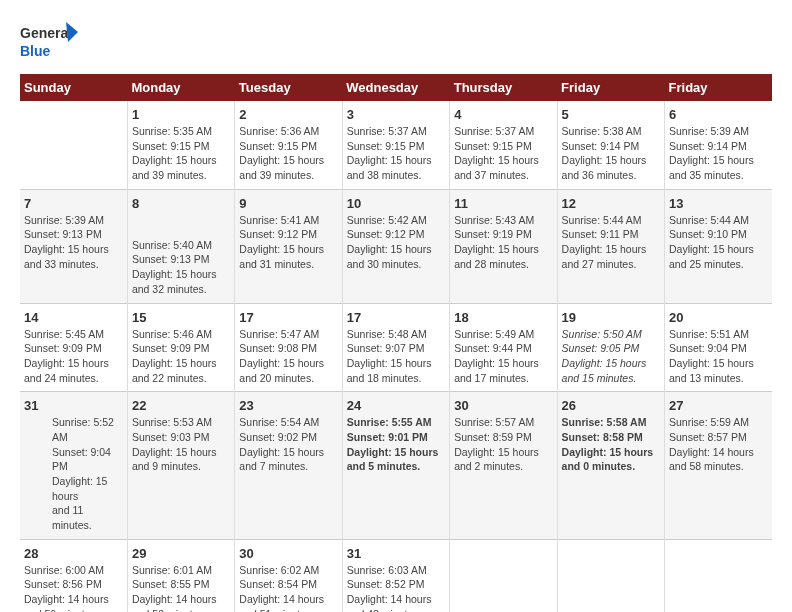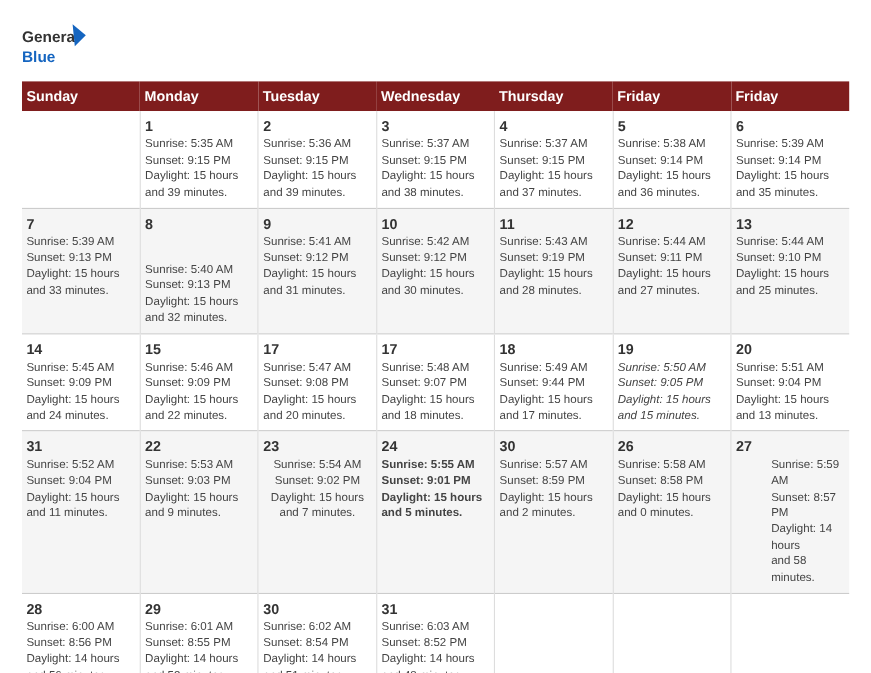--- a/index.html
+++ b/index.html
@@ -248,63 +248,63 @@
           <span class="day-num">20</span>
           <div class="cell-content" style="white-space: pre-line;">Sunrise: 5:51 AM
 Sunset: 9:04 PM
 Daylight: 15 hours
 and 13 minutes.</div>
         </td>
       </tr>
       <tr>
         <td>
           <span class="day-num">31</span>
-          <div class="cell-content" style="white-space: pre-line;">Sunrise: 5:52 AM
+          <div class="cell-content" style="white-space: pre-line; margin-left: 28px;">Sunrise: 5:52 AM
 Sunset: 9:04 PM
 Daylight: 15 hours
 and 11 minutes.</div>
         </td>
         <td>
           <span class="day-num">22</span>
           <div class="cell-content" style="white-space: pre-line;">Sunrise: 5:53 AM
 Sunset: 9:03 PM
 Daylight: 15 hours
 and 9 minutes.</div>
         </td>
         <td>
           <span class="day-num">23</span>
-          <div class="cell-content" style="white-space: pre-line; text-align: center;">Sunrise: 5:54 AM
+          <div class="cell-content" style="white-space: pre-line;">Sunrise: 5:54 AM
 Sunset: 9:02 PM
 Daylight: 15 hours
 and 7 minutes.</div>
         </td>
         <td>
           <span class="day-num">24</span>
           <div class="cell-content" style="white-space: pre-line; font-weight: bold;">Sunrise: 5:55 AM
 Sunset: 9:01 PM
 Daylight: 15 hours
 and 5 minutes.</div>
         </td>
         <td>
           <span class="day-num">30</span>
           <div class="cell-content" style="white-space: pre-line;">Sunrise: 5:57 AM
 Sunset: 8:59 PM
 Daylight: 15 hours
 and 2 minutes.</div>
         </td>
         <td>
           <span class="day-num">26</span>
-          <div class="cell-content" style="white-space: pre-line;">Sunrise: 5:58 AM
+          <div class="cell-content" style="white-space: pre-line; font-weight: bold;">Sunrise: 5:58 AM
 Sunset: 8:58 PM
 Daylight: 15 hours
 and 0 minutes.</div>
         </td>
         <td>
           <span class="day-num">27</span>
-          <div class="cell-content" style="white-space: pre-line; margin-left: 32px;">Sunrise: 5:59 AM
+          <div class="cell-content" style="white-space: pre-line;">Sunrise: 5:59 AM
 Sunset: 8:57 PM
 Daylight: 14 hours
 and 58 minutes.</div>
         </td>
       </tr>
       <tr>
         <td>
           <span class="day-num">28</span>
           <div class="cell-content" style="white-space: pre-line;">Sunrise: 6:00 AM
 Sunset: 8:56 PM

